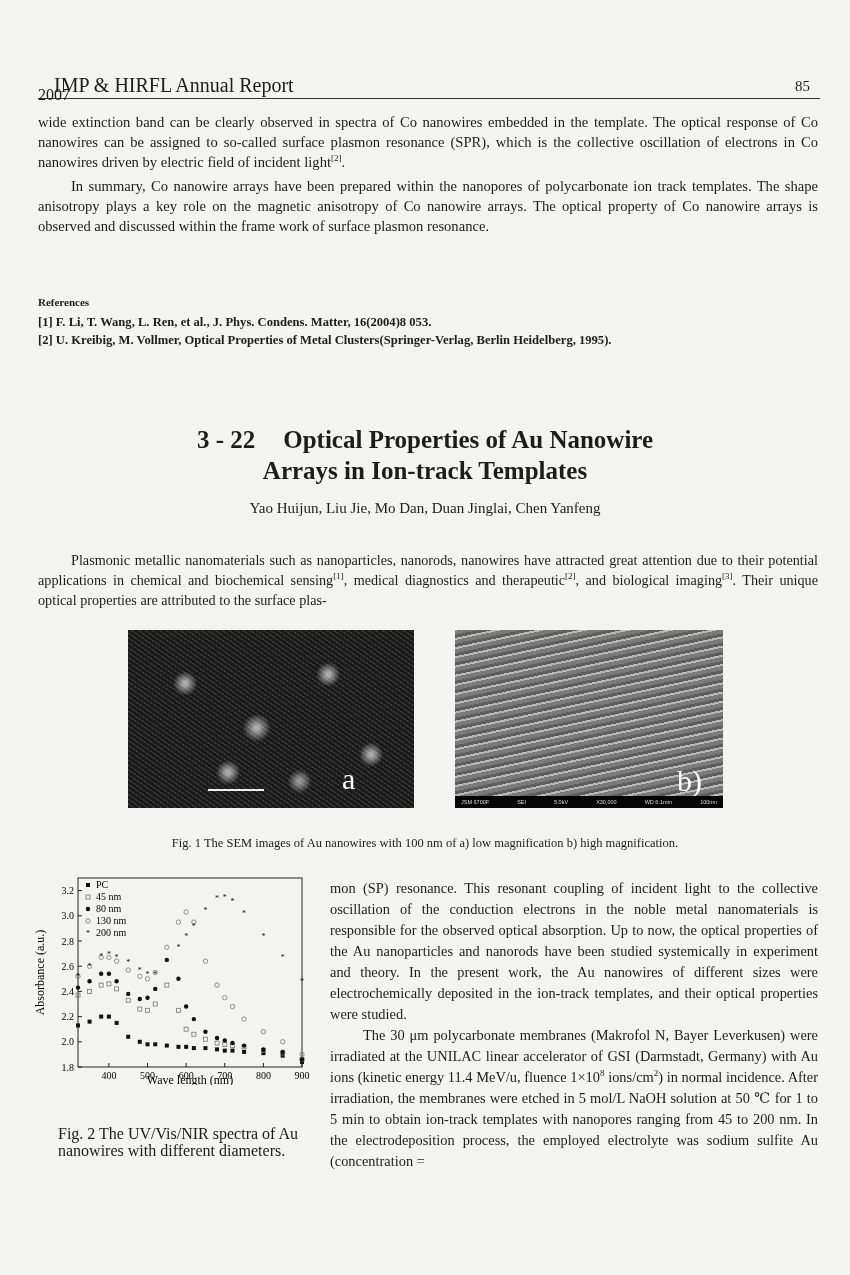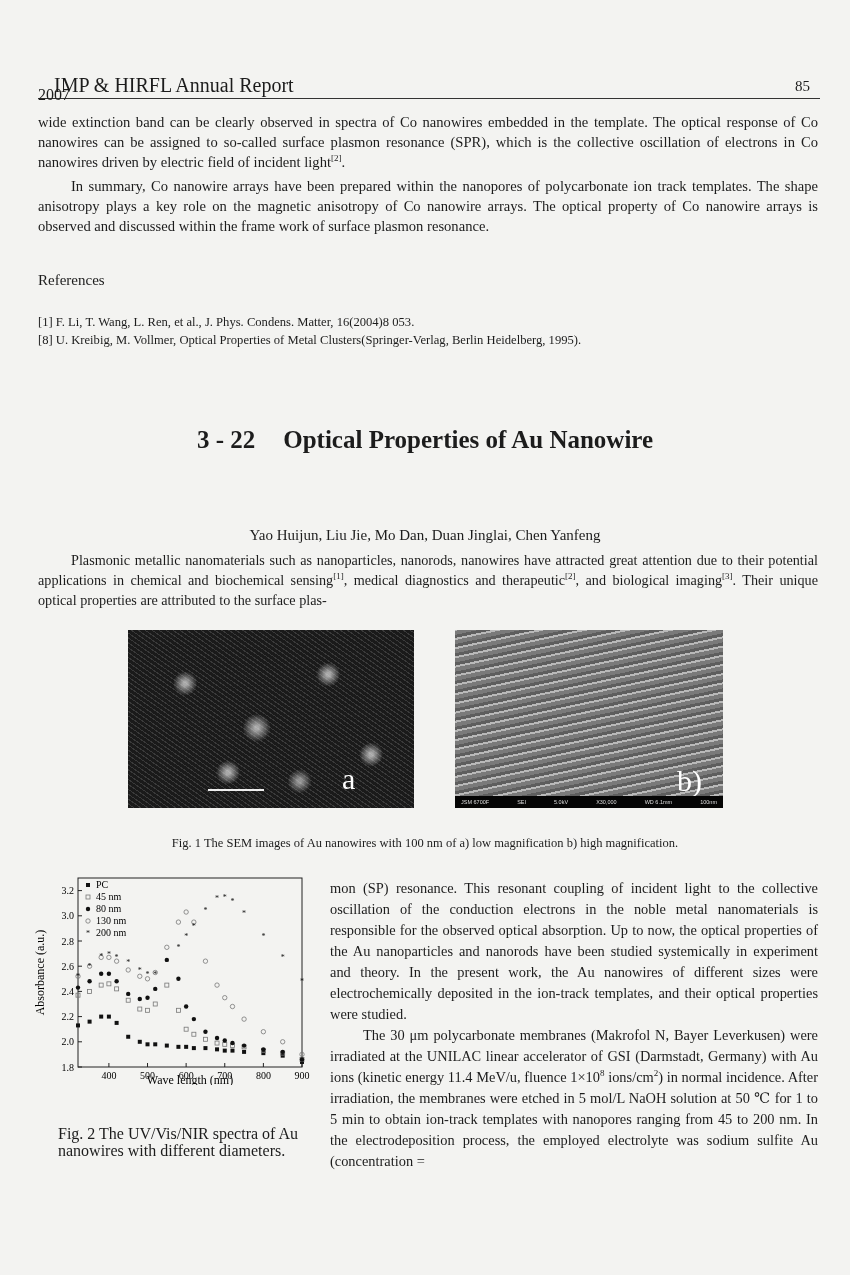--- a/index.html
+++ b/index.html
@@ -10,25 +10,25 @@
     color: #1c1c1c;
   }
   .abs { position: absolute; }
   .header { left: 38px; top: 74px; width: 782px; height: 24px; border-bottom: 1.5px solid #333; }
   .header .year { position: absolute; left: 0; top: 12px; font-size: 16px; }
   .header .title { position: absolute; left: 16px; right: 0; top: 0; text-align: left; font-size: 20px; }
   .header .page { position: absolute; right: 10px; top: 4px; font-size: 15px; }
   .para { font-size: 14.6px; line-height: 20px; text-align: justify; }
   .indent { text-indent: 33px; }
   sup { font-size: 9px; line-height: 0; }
-  .refs-title { left: 38px; top: 272px; font-weight: normal; font-size: 15px; }
-  .refs { left: 38px; top: 313px; width: 780px; font-size: 12.6px; line-height: 18px; }
+  .refs-title { left: 38px; top: 296px; font-weight: bold; font-size: 11px; }
+  .refs { left: 38px; top: 313px; width: 780px; font-size: 12.6px; line-height: 18px; font-weight: bold; }
   .article-title { left: 100px; top: 424px; width: 650px; text-align: center; font-weight: bold; font-size: 25px; line-height: 31px; }
   .article-title .num { margin-right: 28px; }
-  .authors { left: 100px; top: 498px; width: 650px; text-align: center; font-size: 15px; line-height: 20px; margin-top: 27px; }
+  .authors { left: 100px; top: 498px; width: 650px; text-align: center; font-size: 15px; line-height: 20px; }
   .intro { left: 38px; top: 550px; width: 780px; font-size: 14.2px; line-height: 20px; }
   .sem { top: 630px; height: 178px; overflow: hidden; }
   .sem-a { left: 128px; width: 286px;
     background:
       radial-gradient(circle at 20% 30%, rgba(230,230,230,.7) 0 2px, transparent 12px),
       radial-gradient(circle at 45% 55%, rgba(230,230,230,.7) 0 2px, transparent 14px),
       radial-gradient(circle at 70% 25%, rgba(230,230,230,.7) 0 2px, transparent 12px),
       radial-gradient(circle at 85% 70%, rgba(230,230,230,.7) 0 2px, transparent 12px),
       radial-gradient(circle at 35% 80%, rgba(230,230,230,.7) 0 2px, transparent 12px),
       radial-gradient(circle at 60% 85%, rgba(230,230,230,.6) 0 2px, transparent 12px),
@@ -56,25 +56,26 @@
   <span class="title">IMP &amp; HIRFL Annual Report</span>
   <span class="page">85</span>
 </div>
 
 <p class="abs para" style="left:38px; top:112px; width:780px; margin:0;"><span>wide extinction band can be clearly observed in spectra of Co nanowires embedded in the template. The optical response of Co nanowires can be assigned to so-called surface plasmon resonance (SPR), which is the collective oscillation of electrons in Co nanowires driven by electric field of incident light</span><sup>[2]</sup><span>.</span></p>
 <p class="abs para indent" style="left:38px; top:176px; width:780px; margin:0;">In summary, Co nanowire arrays have been prepared within the nanopores of polycarbonate ion track templates. The shape anisotropy plays a key role on the magnetic anisotropy of Co nanowire arrays. The optical property of Co nanowire arrays is observed and discussed within the frame work of surface plasmon resonance.</p>
 
 <div class="abs refs-title">References</div>
 <div class="abs refs">
   <div>[1] F. Li, T. Wang, L. Ren, et al., J. Phys. Condens. Matter, 16(2004)8 053.</div>
-  <div>[8] U. Kreibig, M. Vollmer, Optical Properties of Metal Clusters(Springer-Verlag, Berlin Heidelberg, 1995).</div>
+  <div>[2] U. Kreibig, M. Vollmer, Optical Properties of Metal Clusters(Springer-Verlag, Berlin Heidelberg, 1995).</div>
 </div>
 
 <div class="abs article-title">
   <div><span class="num">3 - 22</span><span>Optical Properties of Au Nanowire</span></div>
+  <div>Arrays in Ion-track Templates</div>
 </div>
 <div class="abs authors">
   <div>Yao Huijun, Liu Jie, Mo Dan, Duan Jinglai, Chen Yanfeng</div>
 </div>
 
 <p class="abs intro indent" style="margin:0; text-align:justify;"><span>Plasmonic metallic nanomaterials such as nanoparticles, nanorods, nanowires have attracted great attention due to their potential applications in chemical and biochemical sensing</span><sup>[1]</sup><span>, medical diagnostics and therapeutic</span><sup>[2]</sup><span>, and biological imaging</span><sup>[3]</sup><span>. Their unique optical properties are attributed to the surface plas-</span></p>
 
 <div class="abs sem sem-a">
   <div class="scalebar"></div>
   <span class="sem-label">a</span>

